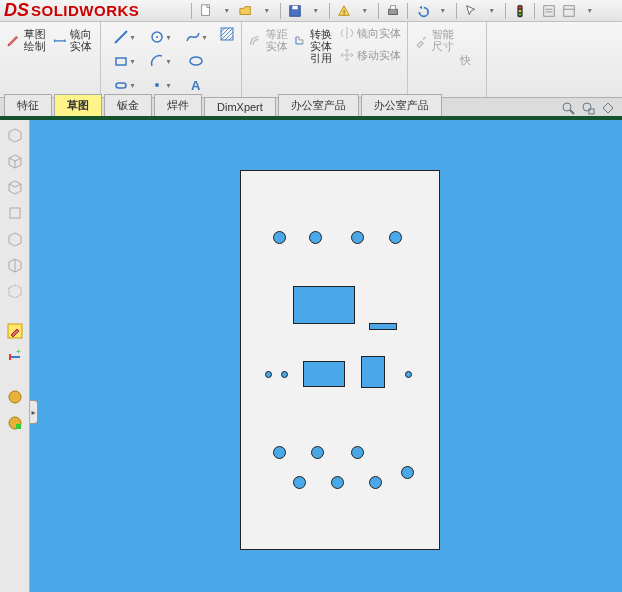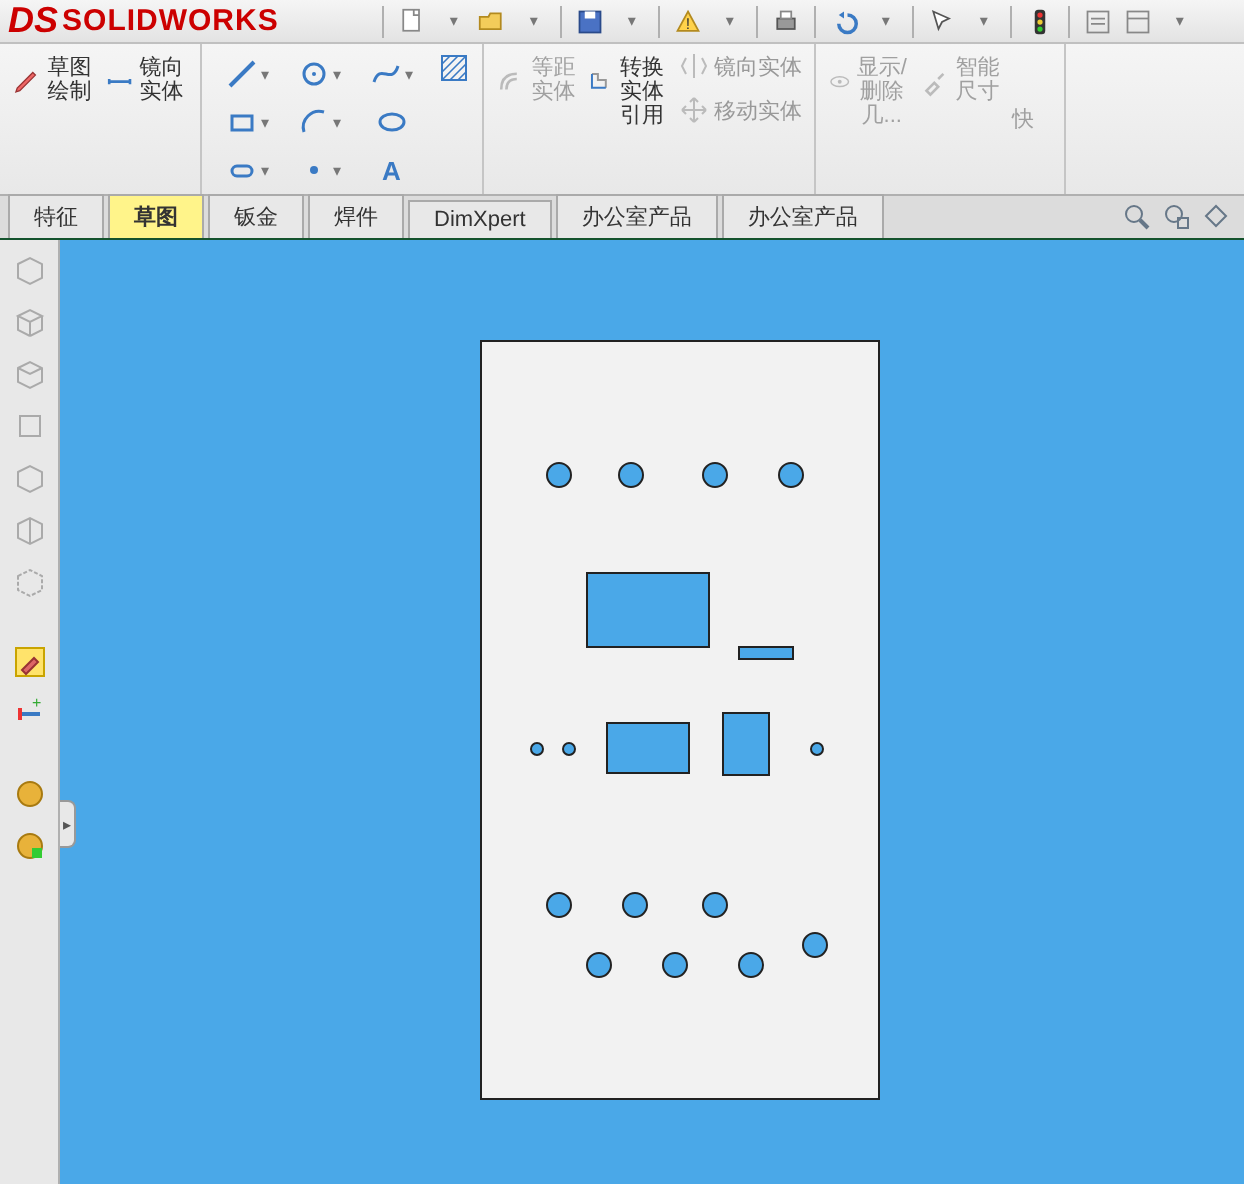--- a/index.html
+++ b/index.html
@@ -69,21 +69,21 @@
     display:flex; flex-direction:column; gap:2px; font-size:11px;color:#999;
   }
   .small-row .srow { display:flex;align-items:flex-start;gap:3px; height:20px;}
   .small-row .srow svg { width:14px;height:14px;}
   .tabstrip {
     height: 22px;
     background:#dcdcdc;
     display:flex;
     align-items:flex-end;
     padding-left:4px;
-    border-bottom:1px solid #14532d;
+    border-bottom:4px solid #14532d;
     position:relative;
   }
   .tab {
     padding: 3px 12px;
     border:1px solid #aaa;
     border-bottom:none;
     background:#e8e8e8;
     margin-right:2px;
     font-size:11px;
     color:#333;
@@ -344,29 +344,20 @@
       </div>
       <div class="srow">
         <svg viewBox="0 0 14 14">
             <path d="M7 1v12M1 7h12M7 1l-2 2M7 1l2 2M7 13l-2-2M7 13l2-2M1 7l2-2M1 7l2 2M13 7l-2-2M13 7l-2 2" stroke="#bbb" fill="none"></path>
           </svg>
         <span>移动实体</span>
       </div>
     </div>
   </div>
   <div class="rgroup">
-    <div class="big-btn disabled">
-      <span class="ic">
-          <svg viewBox="0 0 24 24">
-            <ellipse cx="12" cy="12" rx="9" ry="5" fill="none" stroke="#bbb" stroke-width="1.5"></ellipse>
-            <circle cx="12" cy="12" r="2" fill="#bbb"></circle>
-          </svg>
-        </span>
-      <span class="lbl">显示/删除几...</span>
-    </div>
     <div class="big-btn disabled">
       <span class="ic">
           <svg viewBox="0 0 24 24">
             <path d="M5 19l6-6 3 3-6 6zM14 10l4-4" stroke="#bbb" stroke-width="2" fill="none"></path>
           </svg>
         </span>
       <span class="lbl">智能尺寸</span>
     </div>
     <div class="big-btn disabled" style="width:20px;">
       <span class="lbl" style="margin-top:28px;">快</span>

